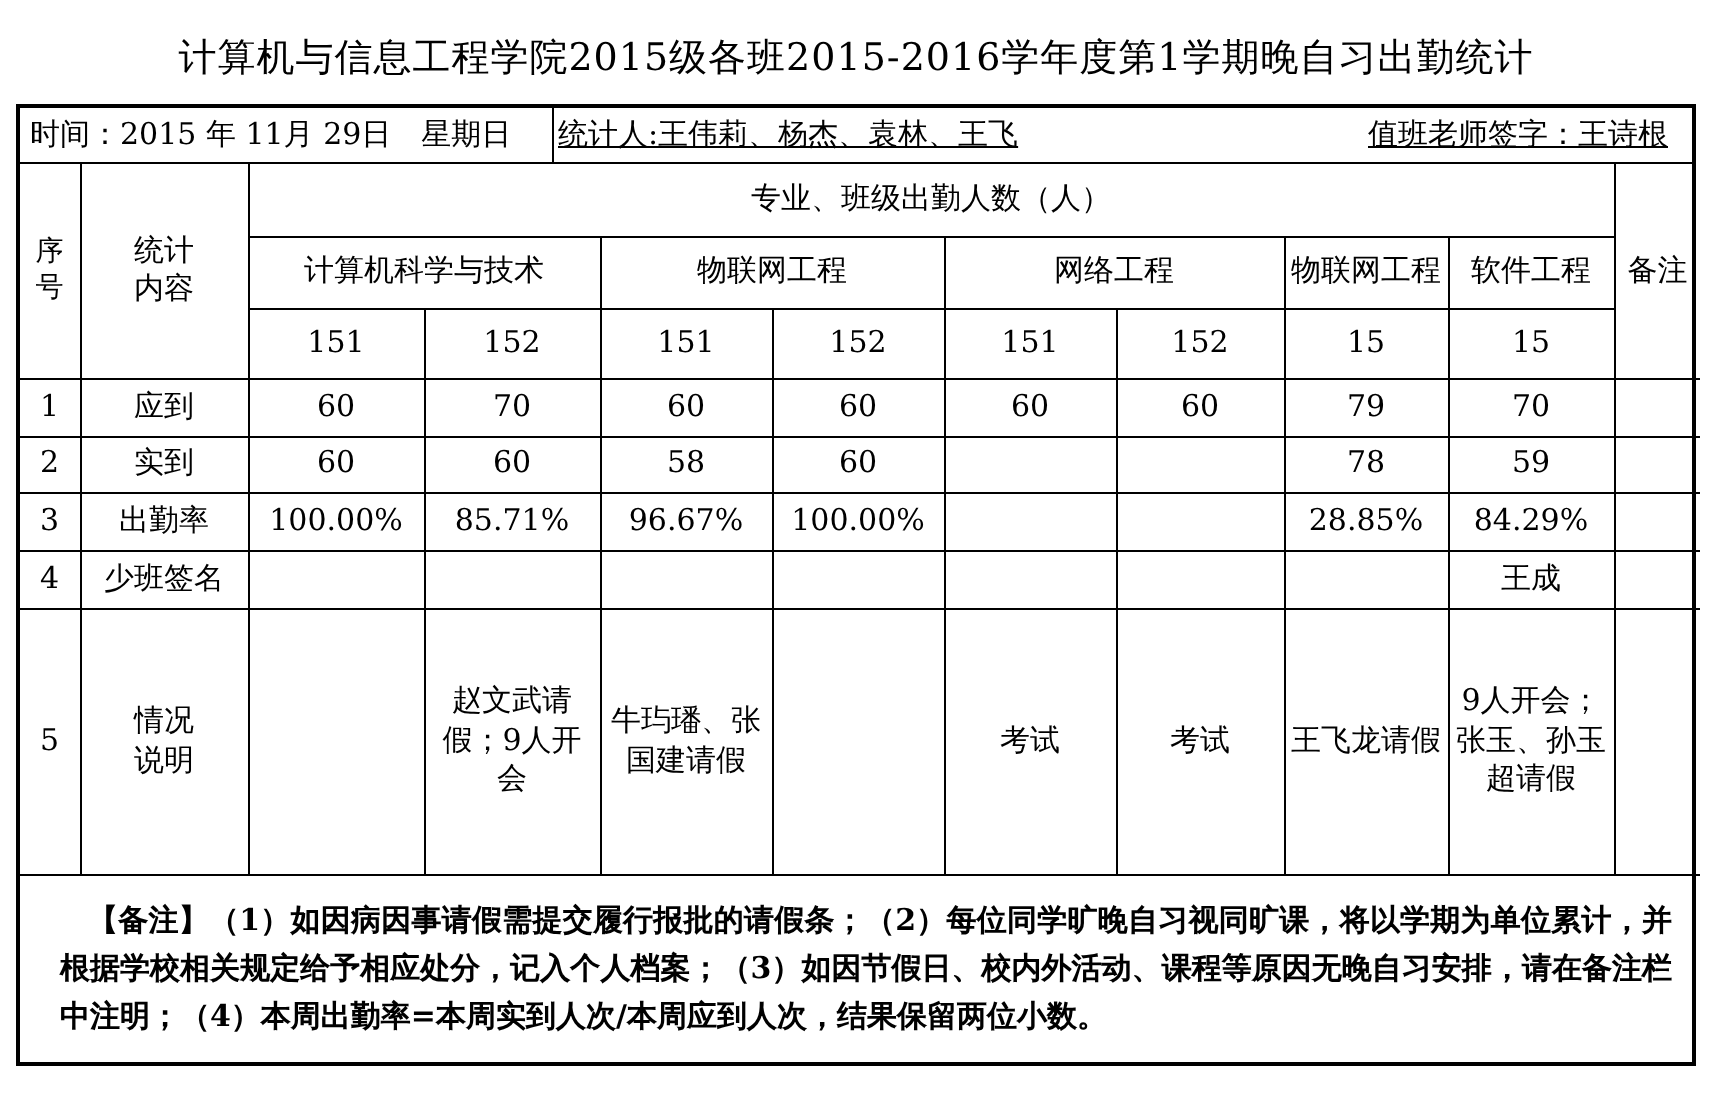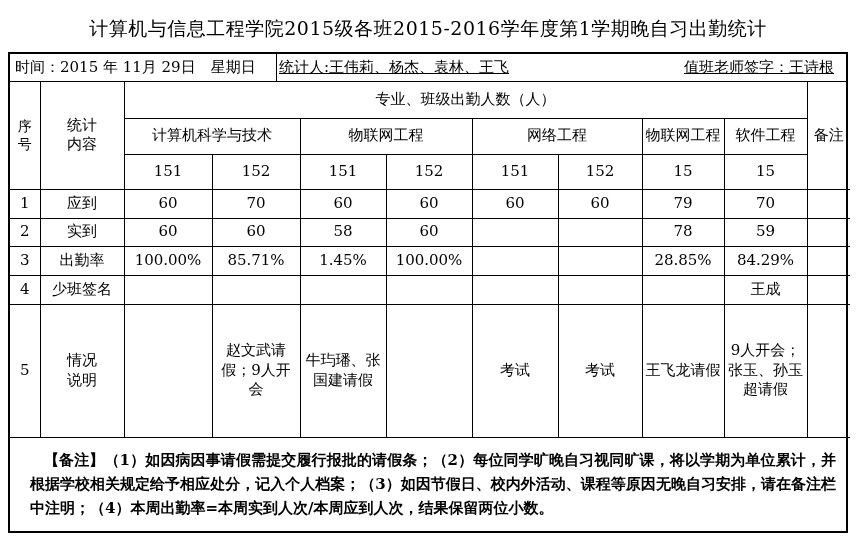--- a/index.html
+++ b/index.html
@@ -173,21 +173,21 @@
       <td></td>
       <td>78</td>
       <td>59</td>
       <td></td>
     </tr>
     <tr class="r3">
       <td>3</td>
       <td>出勤率</td>
       <td>100.00%</td>
       <td>85.71%</td>
-      <td>1.45%</td>
+      <td>96.67%</td>
       <td>100.00%</td>
       <td></td>
       <td></td>
       <td>28.85%</td>
       <td>84.29%</td>
       <td></td>
     </tr>
     <tr class="r4">
       <td>4</td>
       <td>少班签名</td>

